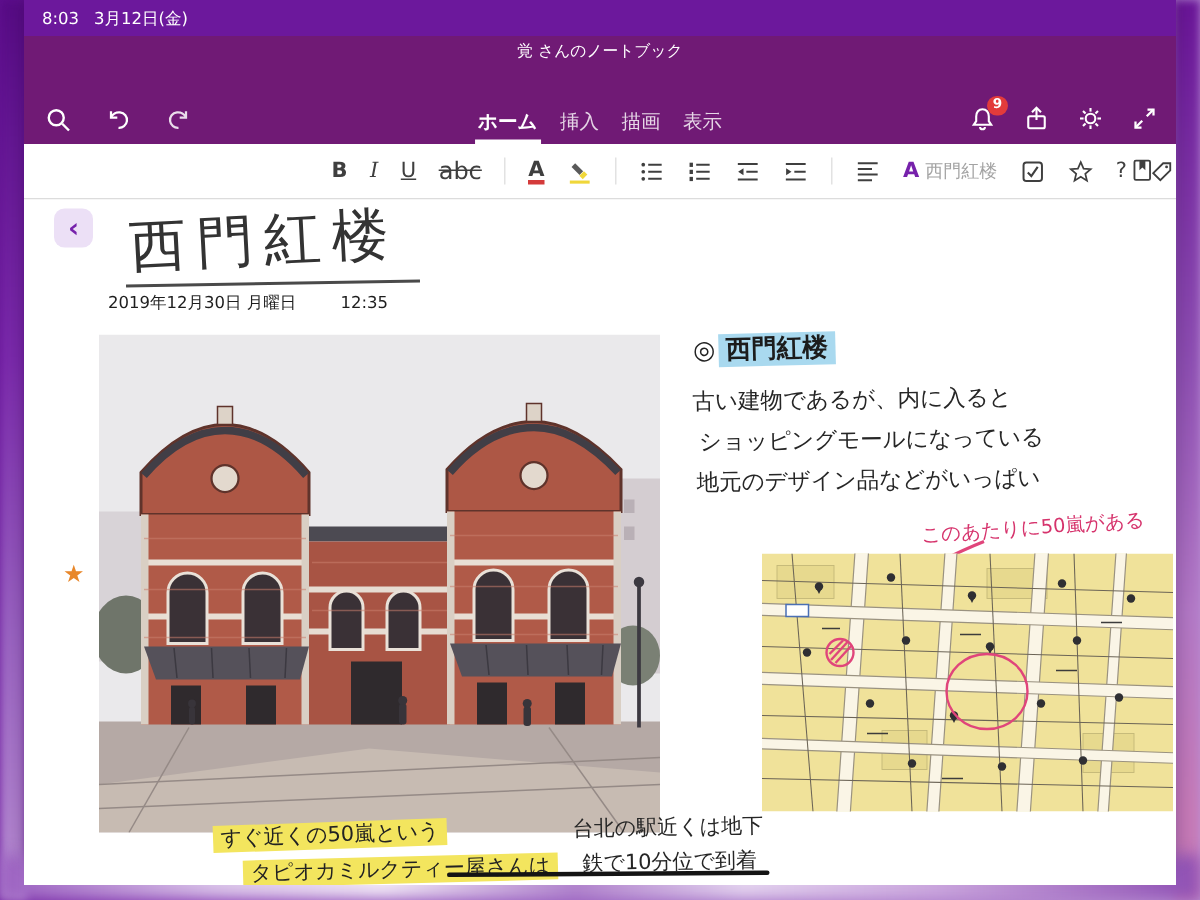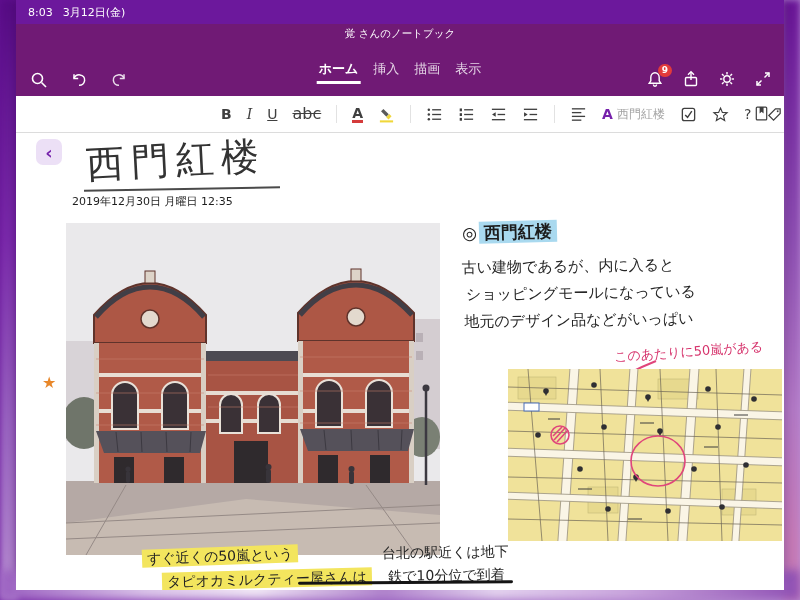--- a/index.html
+++ b/index.html
@@ -14,21 +14,21 @@
     background:linear-gradient(90deg,#9a5fc0,#d9c2e8 18%,#f0e6f5 32%,#b083cc 48%,#e3d2ee 62%,#caa6dd 78%,#8e4fb3 100%);}
   
   .app{position:absolute;left:16px;top:0;width:768px;height:572px;background:#fff;z-index:2;box-shadow:0 0 12px rgba(40,0,60,.35);}
   
   .statusbar{height:24px;background:#6c189c;color:#fff;display:flex;align-items:center;justify-content:space-between;padding:0 12px;font-size:11px;}
   .status-left{display:flex;gap:10px;align-items:center;}
   .status-right{display:flex;gap:6px;margin-top:37px;}
   
   .navbar{height:72px;background:#701a75;position:relative;}
   .nav-title{position:absolute;top:3px;left:0;width:100%;text-align:center;color:#fff;font-size:10.5px;}
-  .tabs{position:absolute;bottom:12px;left:50%;transform:translateX(-50%);display:flex;gap:11px;height:30px;}
+  .tabs{position:absolute;bottom:0;left:50%;transform:translateX(-50%);display:flex;gap:11px;height:30px;}
   .tab{color:rgba(255,255,255,.82);font-size:13px;display:flex;align-items:center;padding:0 2px;box-sizing:border-box;cursor:pointer;}
   .tab.active{color:#fff;font-weight:bold;border-bottom:3px solid #fff;padding-top:3px;}
   .nav-left{position:absolute;left:14px;bottom:7px;display:flex;gap:22px;align-items:center;}
   .nav-right{position:absolute;right:12px;bottom:8px;display:flex;gap:18px;align-items:center;}
   .nav-icon{width:18px;height:18px;display:block;}
   .bell-wrap{position:relative;}
   .badge{position:absolute;top:-6px;right:-8px;background:#e23b3b;color:#fff;border-radius:8px;font-size:9px;min-width:8px;height:13px;line-height:13px;padding:0 3px;text-align:center;font-weight:bold;}
   
   .fmtbar{height:36px;background:#fff;border-bottom:1px solid #dcdcdc;display:flex;align-items:center;gap:15px;padding-left:205px;position:relative;color:#3f3f3f;}
   .fbtn{font-size:14px;cursor:pointer;line-height:1;user-select:none;}
@@ -43,21 +43,21 @@
   .style-label{color:#a3a3a3;font-size:12px;}
   .ticon{width:17px;height:17px;display:block;}
   .bookmark-right{position:absolute;right:14px;top:9px;cursor:pointer;}
   
   .content{position:relative;height:457px;background:#fff;overflow:hidden;}
   .back-btn{position:absolute;left:20px;top:6px;width:26px;height:26px;background:#ece0f6;border-radius:7px;color:#7621ab;font-size:18px;font-weight:bold;display:flex;align-items:center;justify-content:center;cursor:pointer;}
   .hand{color:#2e2e2e;}
   .page-title{position:absolute;left:70px;top:2px;font-size:38px;letter-spacing:7px;color:#333;transform:rotate(-3deg);font-weight:500;}
   .title-underline{position:absolute;left:68px;top:55px;width:196px;height:2px;background:#4a4a4a;transform:rotate(-1deg);}
   .date-row{position:absolute;left:56px;top:61px;font-size:11px;color:#1e1e1e;}
-  .date-row .time{}
+  .date-row .time{margin-left:26px;}
   .star-marker{position:absolute;left:26px;top:240px;color:#e8872a;font-size:16px;}
   .building{position:absolute;left:50px;top:90px;width:374px;height:332px;cursor:pointer;}
   .note-heading{position:absolute;left:446px;top:88px;font-size:17px;transform:rotate(-1.5deg);}
   .note-heading .marker{color:#222;margin-right:2px;}
   .note-heading .hl{background:#a9d9ef;padding:1px 5px;font-weight:600;color:#1c1c1c;}
   .note-lines{position:absolute;left:446px;top:120px;font-size:15px;color:#262626;transform:rotate(-0.8deg);line-height:27px;white-space:nowrap;}
   .pink-note{position:absolute;left:598px;top:210px;font-size:13px;color:#d6336c;transform:rotate(-4deg);white-space:nowrap;}
   .arrow-overlay{position:absolute;left:470px;top:195px;width:220px;height:130px;pointer-events:none;}
   .map{position:absolute;left:492px;top:236px;width:274px;height:172px;cursor:pointer;}
   .hl-yellow{background:#f3e55e;padding:1px 5px;color:#222;}

